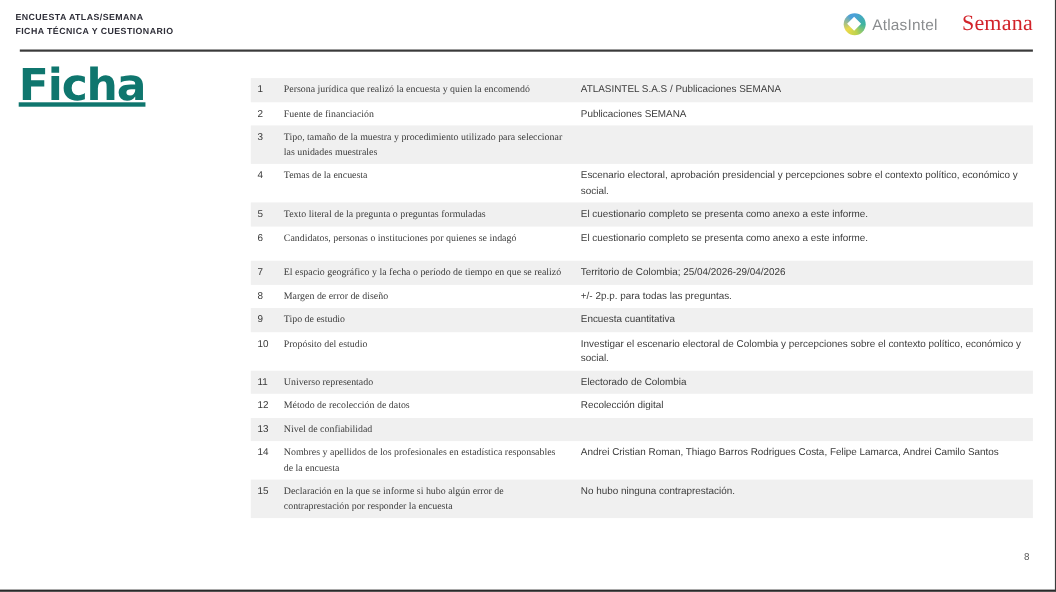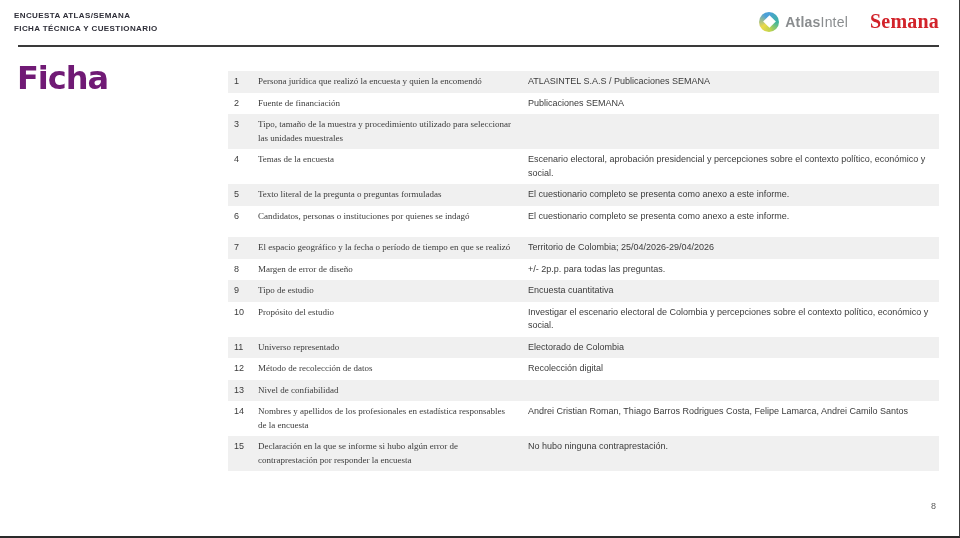--- a/index.html
+++ b/index.html
@@ -42,38 +42,38 @@
       var(--logo-green) 170deg,
       var(--logo-yellow) 235deg,
       var(--logo-blue) 330deg,
       var(--logo-blue) 360deg);
   }
   .atlas-icon::after{
     content:""; position:absolute; left:5.5px; top:5.5px; width:9px; height:9px;
     background:#fff; transform:rotate(45deg);
   }
   .atlas-text{font-size:14px; color:#8a8d8f; letter-spacing:.2px;}
-  .atlas-text .b{font-weight:700;}
+  .atlas-text .b{font-weight:400;}
   .atlas-text .l{font-weight:400;}
   .semana-text{
     font-family:"Liberation Serif", serif;
-    font-weight:700; font-size:20px; color:var(--accent-semana);
+    font-weight:400; font-size:20px; color:var(--accent-semana);
     letter-spacing:.2px;
   }
   .header-rule{
     position:absolute; left:18px; right:20px; top:45px;
     height:1.5px; background:var(--rule);
   }
 
   
   .page-title{
     position:absolute; left:17px; top:57px;
     font-family:"DejaVu Sans", sans-serif;
-    font-size:32px; line-height:42px; font-weight:800;
-    letter-spacing:-1px; color:#701a75;
+    font-size:40px; line-height:42px; font-weight:800;
+    letter-spacing:-1px; color:#0f766e;text-decoration:underline;
   }
 
   
   .ficha-table{
     position:absolute; left:228px; top:71px; width:711px;
     font-size:9px; line-height:13.5px; color:#3b3b3b;
   }
   .row{display:flex; align-items:flex-start; padding:4px 0; min-height:21px;}
   .row:nth-child(odd){background:var(--stripe);}
   .row.gap-top{margin-top:10px;}

